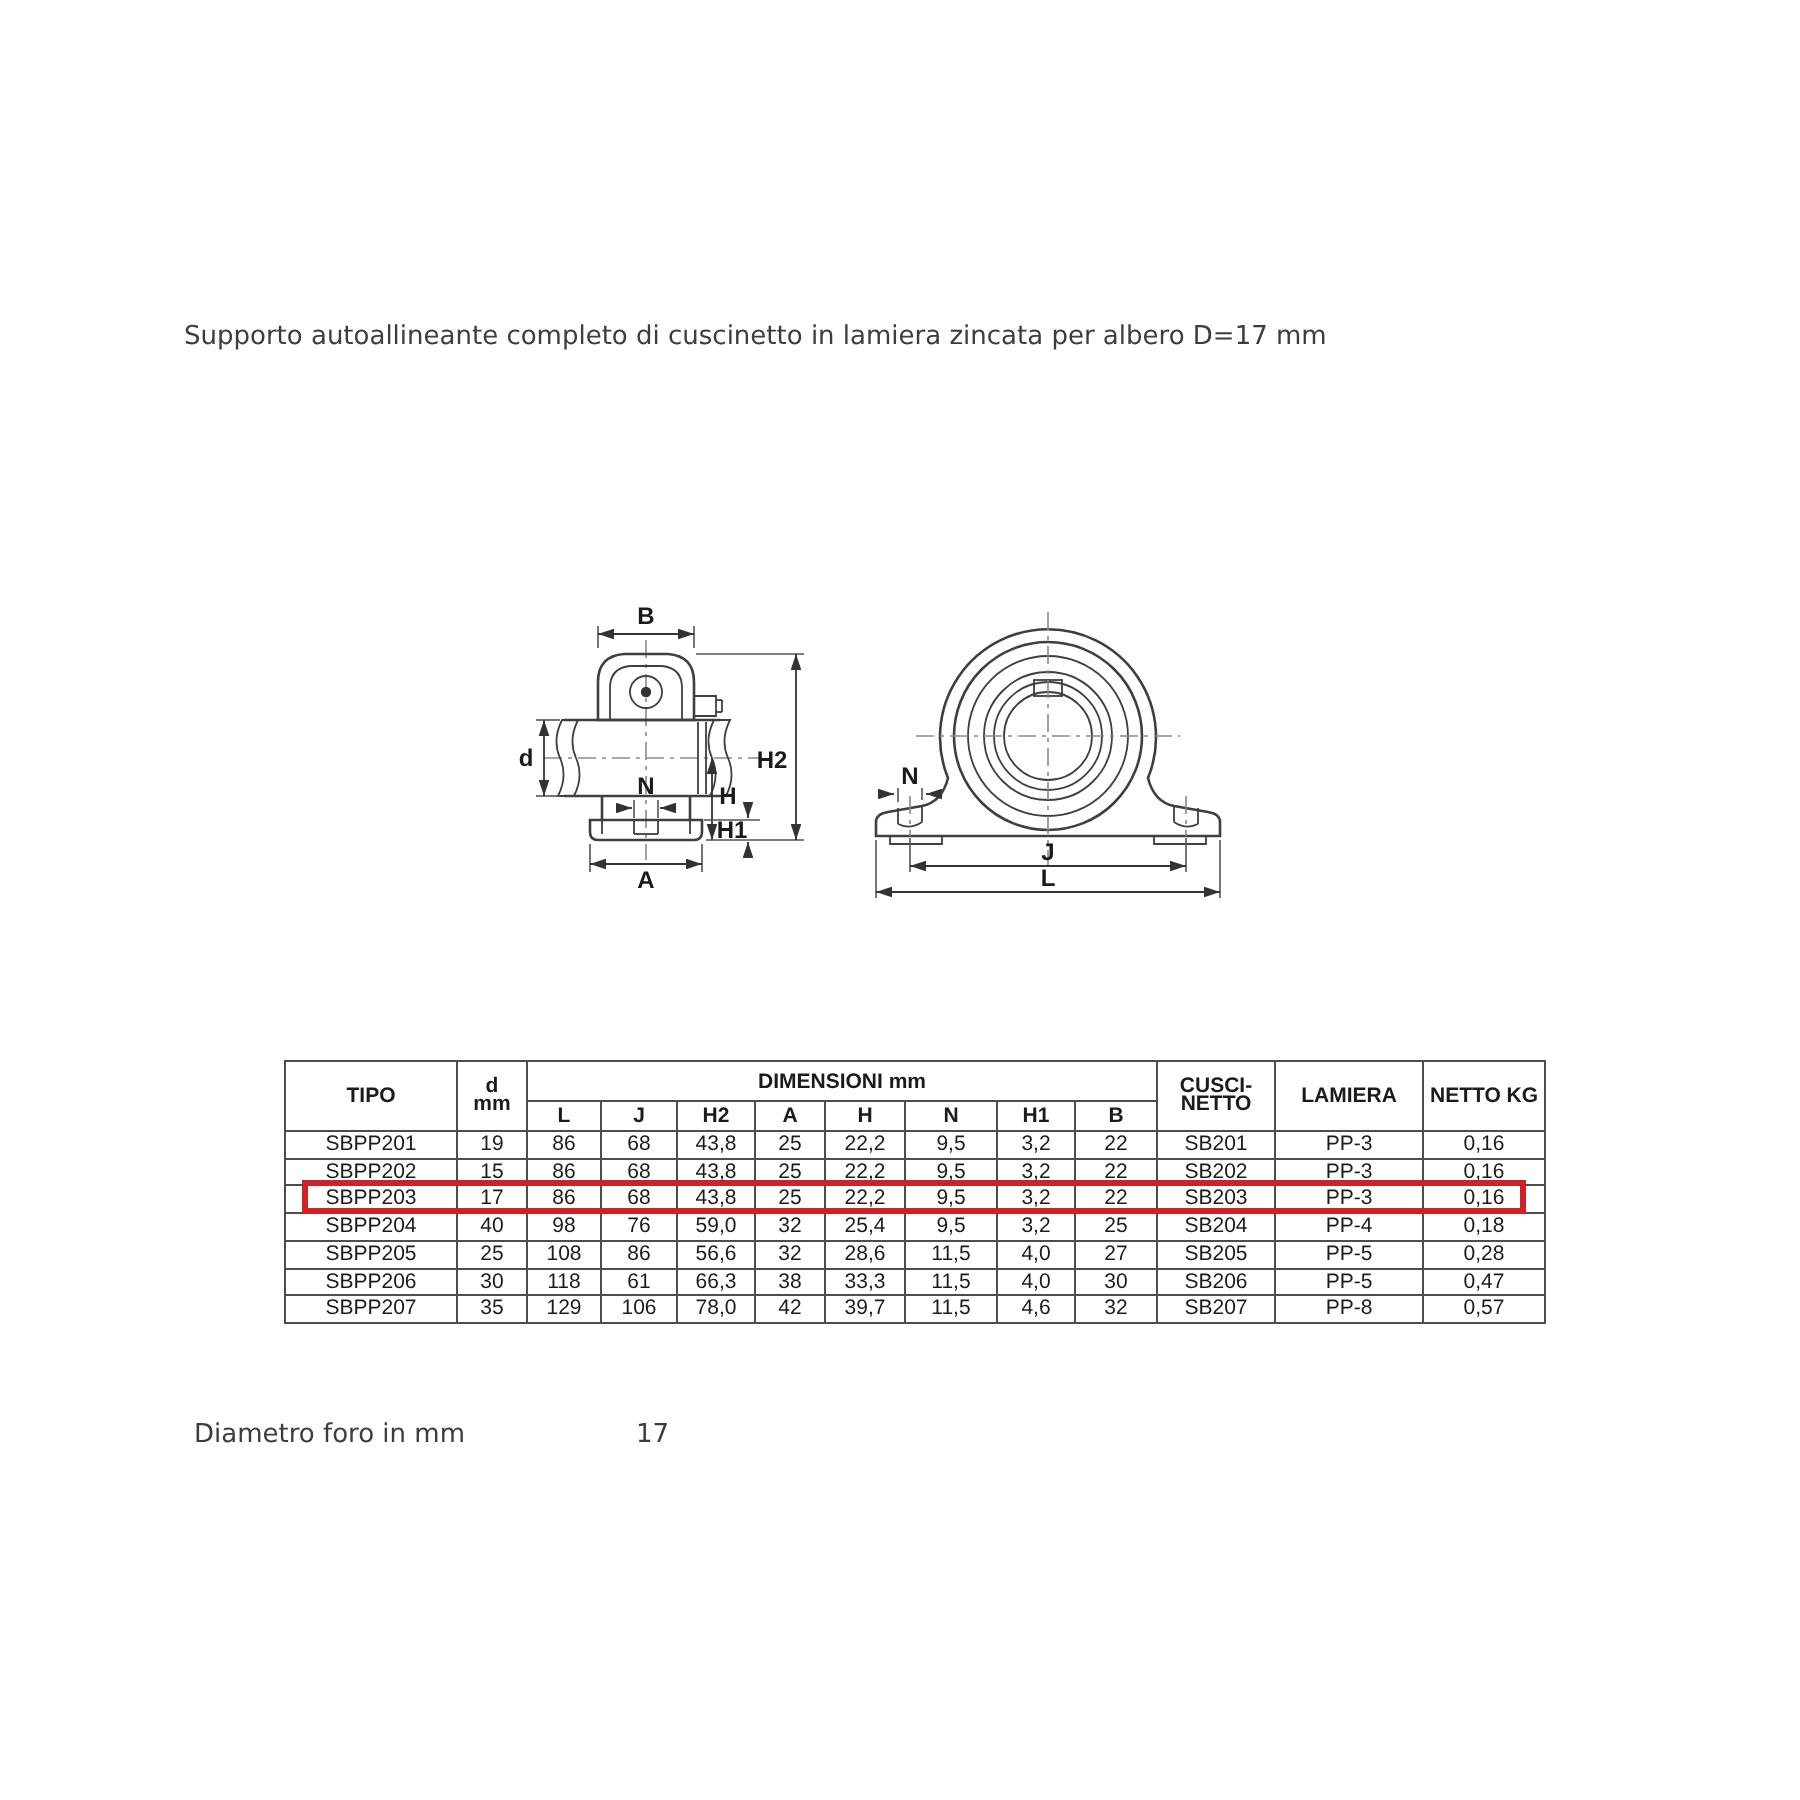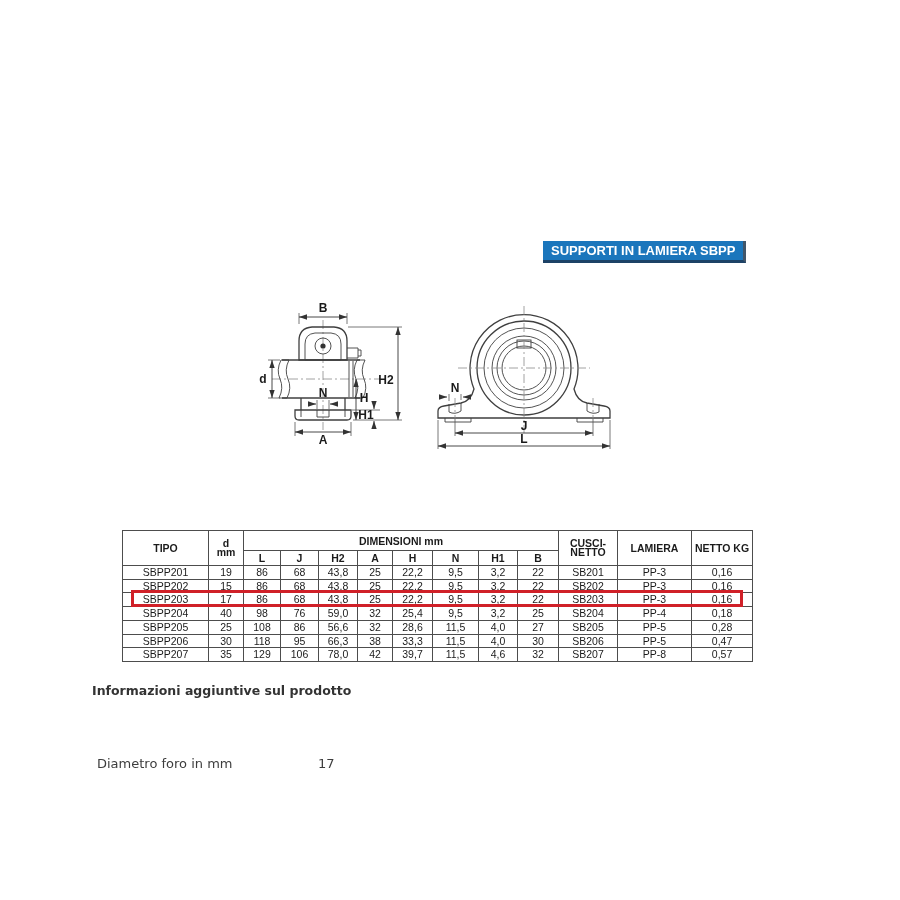--- a/index.html
+++ b/index.html
@@ -4,50 +4,50 @@
 <style>
   html,body{margin:0;padding:0;background:#fff;}
   .page{position:relative;width:900px;height:900px;background:#ffffff;overflow:hidden;
         font-family:"DejaVu Sans",sans-serif;}
   .title{position:absolute;left:92px;top:161px;font-size:13px;color:#3d3d3d;white-space:nowrap;}
   .banner{position:absolute;left:543px;top:241px;height:22px;box-sizing:border-box;
           background:#1b76bc;border-right:3px solid #41566a;border-bottom:3px solid #1d4266;
           color:#ffffff;font-family:"Liberation Sans",sans-serif;font-weight:bold;
           font-size:13px;line-height:17px;padding:1px 8px 0 8px;white-space:nowrap;cursor:pointer;}
   .drawing{position:absolute;left:252px;top:300px;}
-  .tblwrap{position:absolute;left:122px;top:530px;}
+  .tblwrap{position:absolute;left:142px;top:530px;}
   table.dim{border-collapse:collapse;table-layout:fixed;width:630px;
             font-family:"Liberation Sans",sans-serif;font-size:10.5px;color:#1b1b1b;}
   table.dim th,table.dim td{border:1px solid #4d4d4d;text-align:center;vertical-align:middle;
             padding:0;overflow:hidden;white-space:nowrap;}
   table.dim thead th{font-weight:bold;font-size:10.5px;}
   table.dim thead tr.h1 th{height:19px;}
   table.dim thead tr.h2 th{height:14px;}
   table.dim tbody td{height:12.7px;line-height:12.7px;}
   .twoline{line-height:9.5px;padding:1px 0;}
   .row-highlight{position:absolute;left:9px;top:60px;width:612px;height:17px;
                  box-sizing:border-box;border:3px solid #d02028;pointer-events:none;}
   .info-heading{position:absolute;left:92px;top:683px;font-weight:bold;font-size:12.5px;color:#333333;}
-  .info-row{position:absolute;left:97px;top:710px;font-size:13px;color:#3d3d3d;margin-top:46px;}
+  .info-row{position:absolute;left:97px;top:710px;font-size:13px;color:#3d3d3d;}
   .info-label{display:inline-block;width:221px;}
   
   .ol{stroke:#3f3f3f;stroke-width:1.3;fill:none;}
   .tl{stroke:#3f3f3f;stroke-width:0.9;fill:none;}
   .ext{stroke:#555;stroke-width:0.8;fill:none;}
   .dim{stroke:#333;stroke-width:0.9;fill:none;}
   .cl{stroke:#8a8a8a;stroke-width:0.8;fill:none;stroke-dasharray:9 3 2 3;}
   .lbl{font-family:"Liberation Sans",sans-serif;font-weight:bold;font-size:12px;fill:#1a1a1a;text-anchor:middle;}
 </style>
 </head>
 <body>
 
 <div class="page">
 
-
-  <div class="banner" style="background-color: rgb(27, 118, 188);">SUPPORTI IN LAMIERA SBPP</div>
+  <div class="title">Supporto autoallineante completo di cuscinetto in lamiera zincata per albero D=17 mm</div>
+
 
   <svg class="drawing" width="360" height="165" viewBox="0 0 360 165">
     <defs>
       <pattern id="hat" width="5" height="5" patternUnits="userSpaceOnUse" patternTransform="rotate(45)">
         <line x1="0" y1="0" x2="0" y2="5" stroke="#8a8a8a" stroke-width="1.2"></line>
       </pattern>
       <marker id="mE" markerWidth="9" markerHeight="6" refX="9" refY="3" orient="auto">
         <path d="M0,0 L9,3 L0,6 Z" fill="#333"></path>
       </marker>
       <marker id="mS" markerWidth="9" markerHeight="6" refX="9" refY="3" orient="auto-start-reverse">
@@ -282,21 +282,21 @@
             <td>4,0</td>
             <td>27</td>
             <td>SB205</td>
             <td>PP-5</td>
             <td>0,28</td>
           </tr>
         <tr>
             <td>SBPP206</td>
             <td>30</td>
             <td>118</td>
-            <td>95</td>
+            <td>61</td>
             <td>66,3</td>
             <td>38</td>
             <td>33,3</td>
             <td>11,5</td>
             <td>4,0</td>
             <td>30</td>
             <td>SB206</td>
             <td>PP-5</td>
             <td>0,47</td>
           </tr>
@@ -313,19 +313,18 @@
             <td>32</td>
             <td>SB207</td>
             <td>PP-8</td>
             <td>0,57</td>
           </tr>
       </tbody>
     </table>
     <div class="row-highlight" style="border-color: rgb(208, 32, 40);"></div>
   </div>
 
-  <div class="info-heading">Informazioni aggiuntive sul prodotto</div>
 
   <div class="info-row">
     <span class="info-label">Diametro foro in mm</span><span>17</span>
   </div>
 
 </div>
 
 </body></html>

